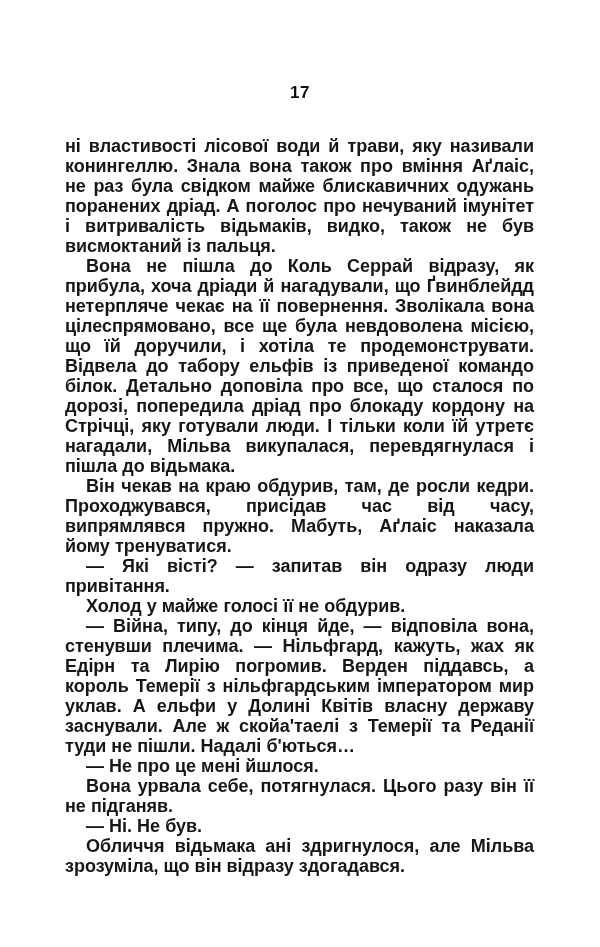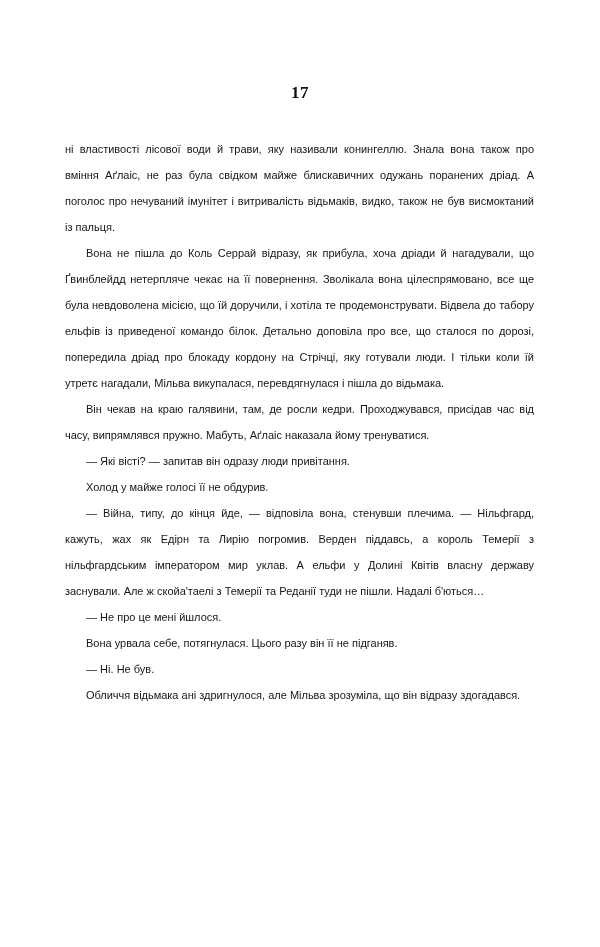--- a/index.html
+++ b/index.html
@@ -24,47 +24,48 @@
     background: #ffffff;
     overflow: hidden;
   }
 
   .folio {
     position: absolute;
     top: 83px;
     left: 0;
     width: 600px;
     text-align: center;
-    font-family: Liberation Serif, serif;
+    font-family: Liberation Sans, sans-serif;
     font-weight: bold;
     font-size: 17px;
     line-height: 20px;
     letter-spacing: 0.5px;
     color: #111114;
   }
 
   .text-block {
     position: absolute;
     top: 136px;
     left: 65px;
     width: 469px;
   }
 
   p.para {
     margin: 0;
     padding: 0;
-    font-size: 11px;
-    line-height: 26px;
+    font-size: 18px;
+    line-height: 20px;
     text-align: justify;
     text-justify: inter-word;
     color: #16161a;
     word-spacing: 0.1px;
     letter-spacing: -0.02px;
     -moz-hyphens: none;
     hyphens: none;
+    font-weight: bold;
   }
 
   p.para.indent {
     text-indent: 21px;
   }
 
   
   p.para.last-line-stretch {
     text-align-last: auto;
   }
@@ -75,21 +76,21 @@
 <div class="page">
 
   <div class="folio">17</div>
 
   <div class="text-block">
 
     <p class="para">ні властивості лісової води й трави, яку називали конингеллю. Знала вона також про вміння Аґлаіс, не раз була свідком майже блискавичних одужань поранених дріад. А поголос про нечуваний імунітет і витривалість відьмаків, видко, також не був висмоктаний із пальця.</p>
 
     <p class="para indent">Вона не пішла до Коль Серрай відразу, як прибула, хоча дріади й нагадували, що Ґвинблейдд нетерпляче чекає на її повернення. Зволікала вона цілеспрямовано, все ще була невдоволена місією, що їй доручили, і хотіла те продемонструвати. Відвела до табору ельфів із приведеної командо білок. Детально доповіла про все, що сталося по дорозі, попередила дріад про блокаду кордону на Стрічці, яку готували люди. І тільки коли їй утретє нагадали, Мільва викупалася, перевдягнулася і пішла до відьмака.</p>
 
-    <p class="para indent">Він чекав на краю галявини, там, де росли кедри. Проходжувався, присідав час від часу, випрямлявся пружно. Мабуть, Аґлаіс наказала йому тренуватися.</p>
+    <p class="para indent">Він чекав на краю обдурив, там, де росли кедри. Проходжувався, присідав час від часу, випрямлявся пружно. Мабуть, Аґлаіс наказала йому тренуватися.</p>
 
     <p class="para indent">— Які вісті? — запитав він одразу люди привітання.</p>
 
     <p class="para indent">Холод у майже голосі її не обдурив.</p>
 
     <p class="para indent">— Війна, типу, до кінця йде, — відповіла вона, стенувши плечима. — Нільфгард, кажуть, жах як Едірн та Лирію погромив. Верден піддавсь, а король Темерії з нільфгардським імператором мир уклав. А ельфи у Долині Квітів власну державу заснували. Але ж скойа'таелі з Темерії та Реданії туди не пішли. Надалі б'ються…</p>
 
     <p class="para indent">— Не про це мені йшлося.</p>
 
 

